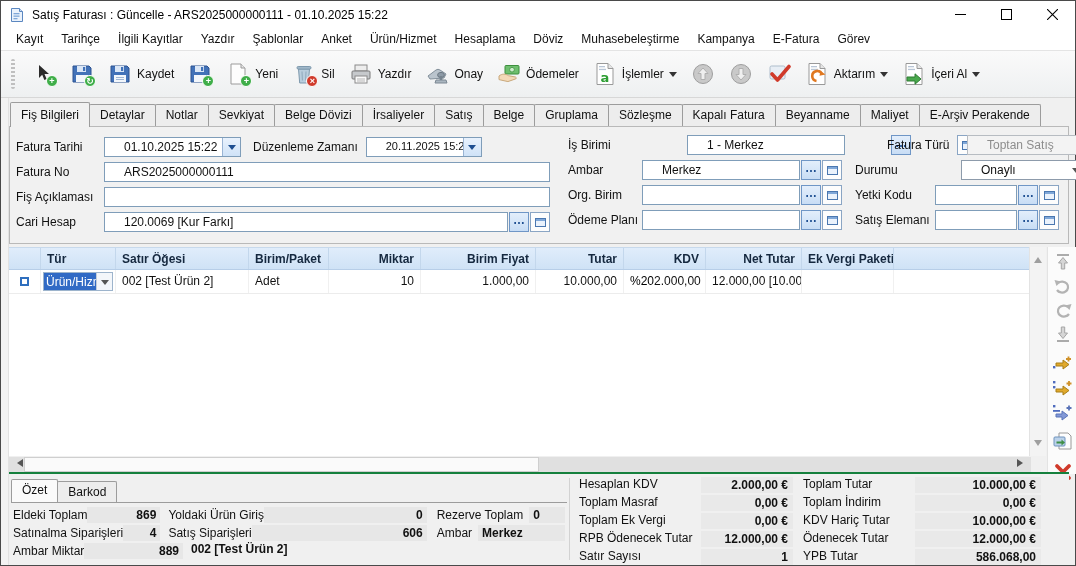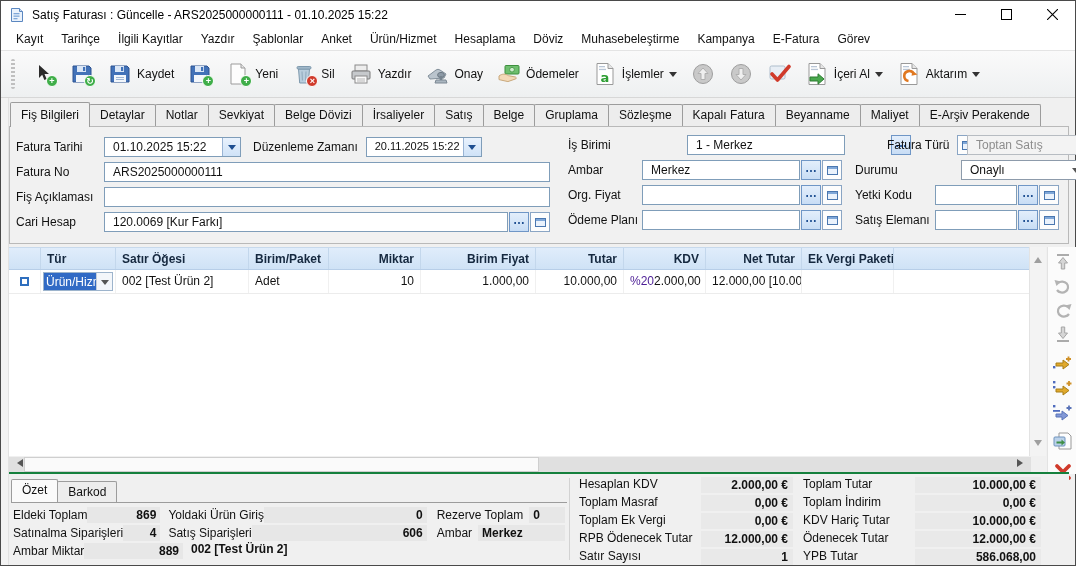--- a/index.html
+++ b/index.html
@@ -34,21 +34,21 @@
   
   .tabstrip { position:absolute; left:9px; top:101px; display:flex; align-items:flex-end; height:25px; }
   .tab { background:#ededed; border:1px solid #9c9c9c; border-bottom:none; padding:3px 10px 4px; height:23px; margin-right:-1px; border-radius:2px 2px 0 0; white-space:nowrap; cursor:default; }
   .tab.active { background:#f1f1f1; height:25px; position:relative; z-index:3; font-weight:normal; padding-top:5px; }
   .tab-content { position:absolute; left:8px; top:125px; width:1060px; height:118px; background:#f1f1f1; border:1px solid #b9b9b9; z-index:1; }
 
   
   .frow { position:absolute; display:flex; align-items:center; height:20px; }
   .lbl { white-space:nowrap; }
   .fld { display:flex; align-items:stretch; background:#fff; border:1px solid #7f9db9; height:20px; }
-  .fld-text { flex:1; padding:2px 8px 0; overflow:hidden; white-space:nowrap; }
+  .fld-text { flex:1; padding:2px 19px 0; overflow:hidden; white-space:nowrap; }
   .dd-btn { width:18px; display:flex; align-items:center; justify-content:center; border-left:1px solid #9ab4d4; background:linear-gradient(#e9f2fd,#cfe2f7); }
   .dd-btn .car { width:0; height:0; border:4px solid transparent; border-top:5px solid #1d4e91; margin-top:5px; }
   .combo-plain { display:flex; background:#fff; border:1px solid #8d9bab; height:20px; }
   .combo-plain .arrbox { width:17px; display:flex; align-items:center; justify-content:center; }
   .combo-plain .car { width:0; height:0; border:4px solid transparent; border-top:5px solid #555; margin-top:5px; }
   .combo-plain.disabled { background:#f3f3f3; color:#8d8d8d; border-color:#b7bcc2; }
   .combo-plain.disabled .car { border-top-color:#b0b0b0; }
   .btn-dots { width:20px; height:20px; flex:none; background:linear-gradient(#e3eefb,#c8ddf5); border:1px solid #6f96c6; color:#1d4e91; font-weight:bold; text-align:center; line-height:14px; margin-left:1px; cursor:default; }
   .btn-win { width:20px; height:20px; flex:none; background:#fdfdfd; border:1px solid #8aa5c4; display:flex; align-items:center; justify-content:center; margin-left:1px; cursor:default; }
   .winglyph { width:11px; height:9px; border:1px solid #4a77b0; background:#eaf2fc; box-shadow:inset 0 2px 0 #7fa7d8; }
@@ -56,21 +56,21 @@
   
   .grid { position:absolute; left:8px; top:246px; width:1020px; height:209px; background:#fff; border-top:1px solid #c7d9ec; }
   .grid-header, .grid-row { display:grid; grid-template-columns:32px 75px 133px 80px 92px 115px 88px 82px 96px 92px 1fr; }
   .grid-header { height:22px; background:linear-gradient(#e0edfb,#cfe2f6); border-bottom:1px solid #b7cee8; }
   .gh { padding:4px 6px 0; font-weight:bold; color:#15283f; border-right:1px solid #c3d7ec; overflow:hidden; white-space:nowrap; }
   .gh.num { text-align:right; }
   .grid-row { height:24px; border-bottom:1px solid #ececec; }
   .gc { padding:4px 6px 0; border-right:1px solid #f0f0f0; overflow:hidden; white-space:nowrap; display:block; }
   .gc.num { text-align:right; }
   .gc.split { display:flex; justify-content:space-between; }
-  .rate { color:#4c1d95; }
+  .rate { color:#000000; }
   .row-ind { display:flex; align-items:center; justify-content:center; padding-top:0; }
   .row-ind i { width:9px; height:9px; border:2px solid #2f6fbe; background:#fff; display:block; }
   .cell-combo { display:flex; border:1px solid #9db4cc; background:#fff; height:19px; width:70px; margin-top:2px; }
   .cell-combo .sel { flex:1; background:#316ac5; color:#fff; padding:2px 2px 0; overflow:hidden; white-space:nowrap; }
   .cell-combo .arrbox { width:16px; background:#f3f6fa; border-left:1px solid #c4cdd8; display:flex; align-items:center; justify-content:center; }
   .cell-combo .car { width:0; height:0; border:4px solid transparent; border-top:5px solid #555; margin-top:5px; }
 
   
   .vsb { position:absolute; left:1028px; top:246px; width:17px; height:209px; background:#f3f3f3; border-left:1px solid #e3e3e3; }
   .tri { width:0; height:0; border:4px solid transparent; position:absolute; left:4px; }
@@ -306,39 +306,39 @@
       </span>
     </div>
 
     <div class="tb-btn">
       <span class="ic">
         <svg viewBox="0 0 24 24">
             <path d="M4 1.5 h11 l5 5 v16 H4 z" fill="#fff" stroke="#999"></path>
             <path d="M15 1.5 v5 h5" fill="#e6e6e6" stroke="#999"></path>
             <rect x="6" y="4" width="6" height="1.3" fill="#b9c6d6"></rect>
             <rect x="6" y="6.8" width="7" height="1.3" fill="#b9c6d6"></rect>
-            <path d="M5 15 h8 v-3.2 l6 5.2 -6 5.2 V19 H5 z" fill="#49a84d" stroke="#2e7d32"></path>
-          </svg>
-      </span>
-      <span>İçeri Al</span>
+            <path d="M11.5 19 a5 5 0 1 1 5.5-6.5" fill="none" stroke="#e07820" stroke-width="2.6"></path>
+            <polygon points="15.5,9 20.5,12.5 14.5,13.8" fill="#e07820"></polygon>
+          </svg>
+      </span>
+      <span>Aktarım</span>
       <span class="caret"></span>
     </div>
 
     <div class="tb-btn">
       <span class="ic">
         <svg viewBox="0 0 24 24">
             <path d="M4 1.5 h11 l5 5 v16 H4 z" fill="#fff" stroke="#999"></path>
             <path d="M15 1.5 v5 h5" fill="#e6e6e6" stroke="#999"></path>
             <rect x="6" y="4" width="6" height="1.3" fill="#b9c6d6"></rect>
             <rect x="6" y="6.8" width="7" height="1.3" fill="#b9c6d6"></rect>
-            <path d="M11.5 19 a5 5 0 1 1 5.5-6.5" fill="none" stroke="#e07820" stroke-width="2.6"></path>
-            <polygon points="15.5,9 20.5,12.5 14.5,13.8" fill="#e07820"></polygon>
-          </svg>
-      </span>
-      <span>Aktarım</span>
+            <path d="M5 15 h8 v-3.2 l6 5.2 -6 5.2 V19 H5 z" fill="#49a84d" stroke="#2e7d32"></path>
+          </svg>
+      </span>
+      <span>İçeri Al</span>
       <span class="caret"></span>
     </div>
   </div>
 
   <div class="left-gutter"></div>
 
   <div class="tabstrip">
     <span class="tab active">Fiş Bilgileri</span>
     <span class="tab">Detaylar</span>
     <span class="tab">Notlar</span>
@@ -410,21 +410,21 @@
       <span class="lbl" style="width:74px">Ambar</span>
       <div class="fld" style="width:158px">
         <span class="fld-text">Merkez</span>
       </div>
       <span class="btn-dots">…</span>
       <span class="btn-win">
           <i class="winglyph"></i>
         </span>
     </div>
     <div class="frow" style="left:558px; top:58px;">
-      <span class="lbl" style="width:74px">Org. Fiyat</span>
+      <span class="lbl" style="width:74px">Org. Birim</span>
       <div class="fld" style="width:158px">
         <span class="fld-text"></span>
       </div>
       <span class="btn-dots">…</span>
       <span class="btn-win">
           <i class="winglyph"></i>
         </span>
     </div>
     <div class="frow" style="left:558px; top:83px;">
       <span class="lbl" style="width:74px">Ödeme Planı</span>

